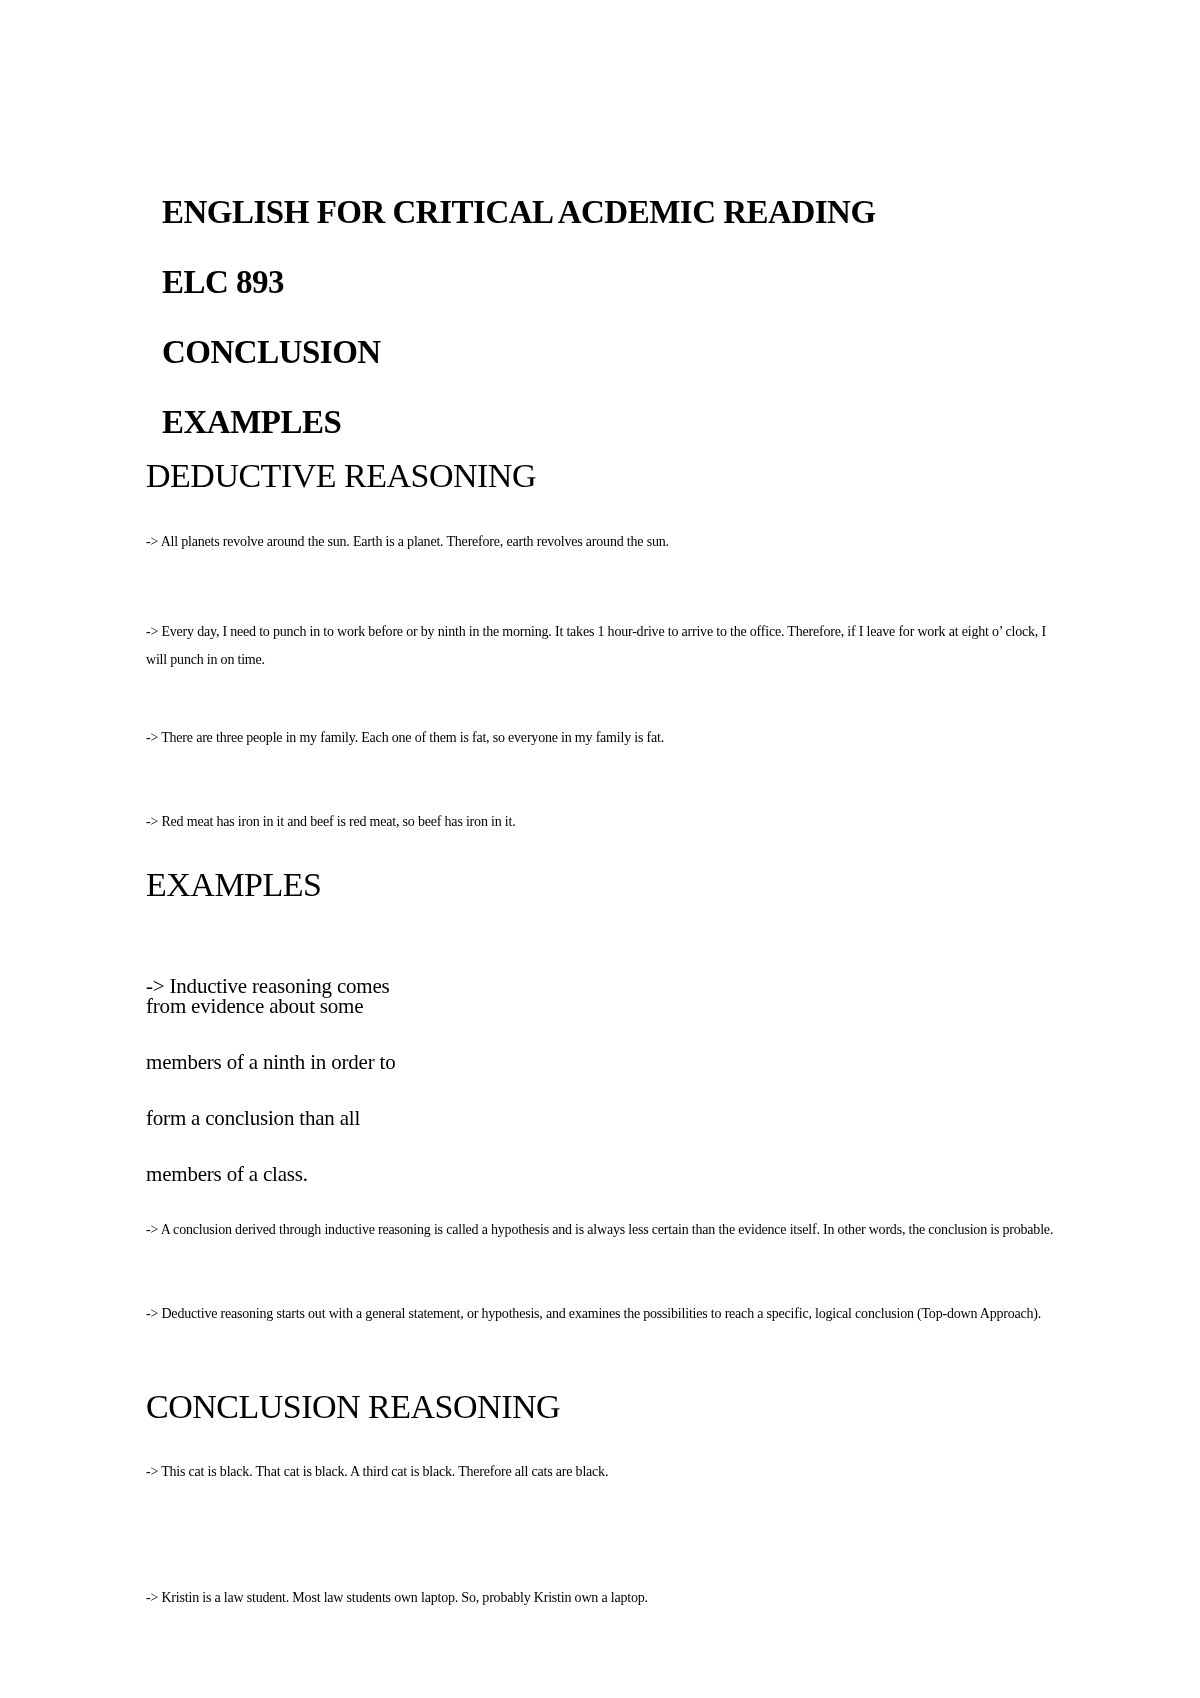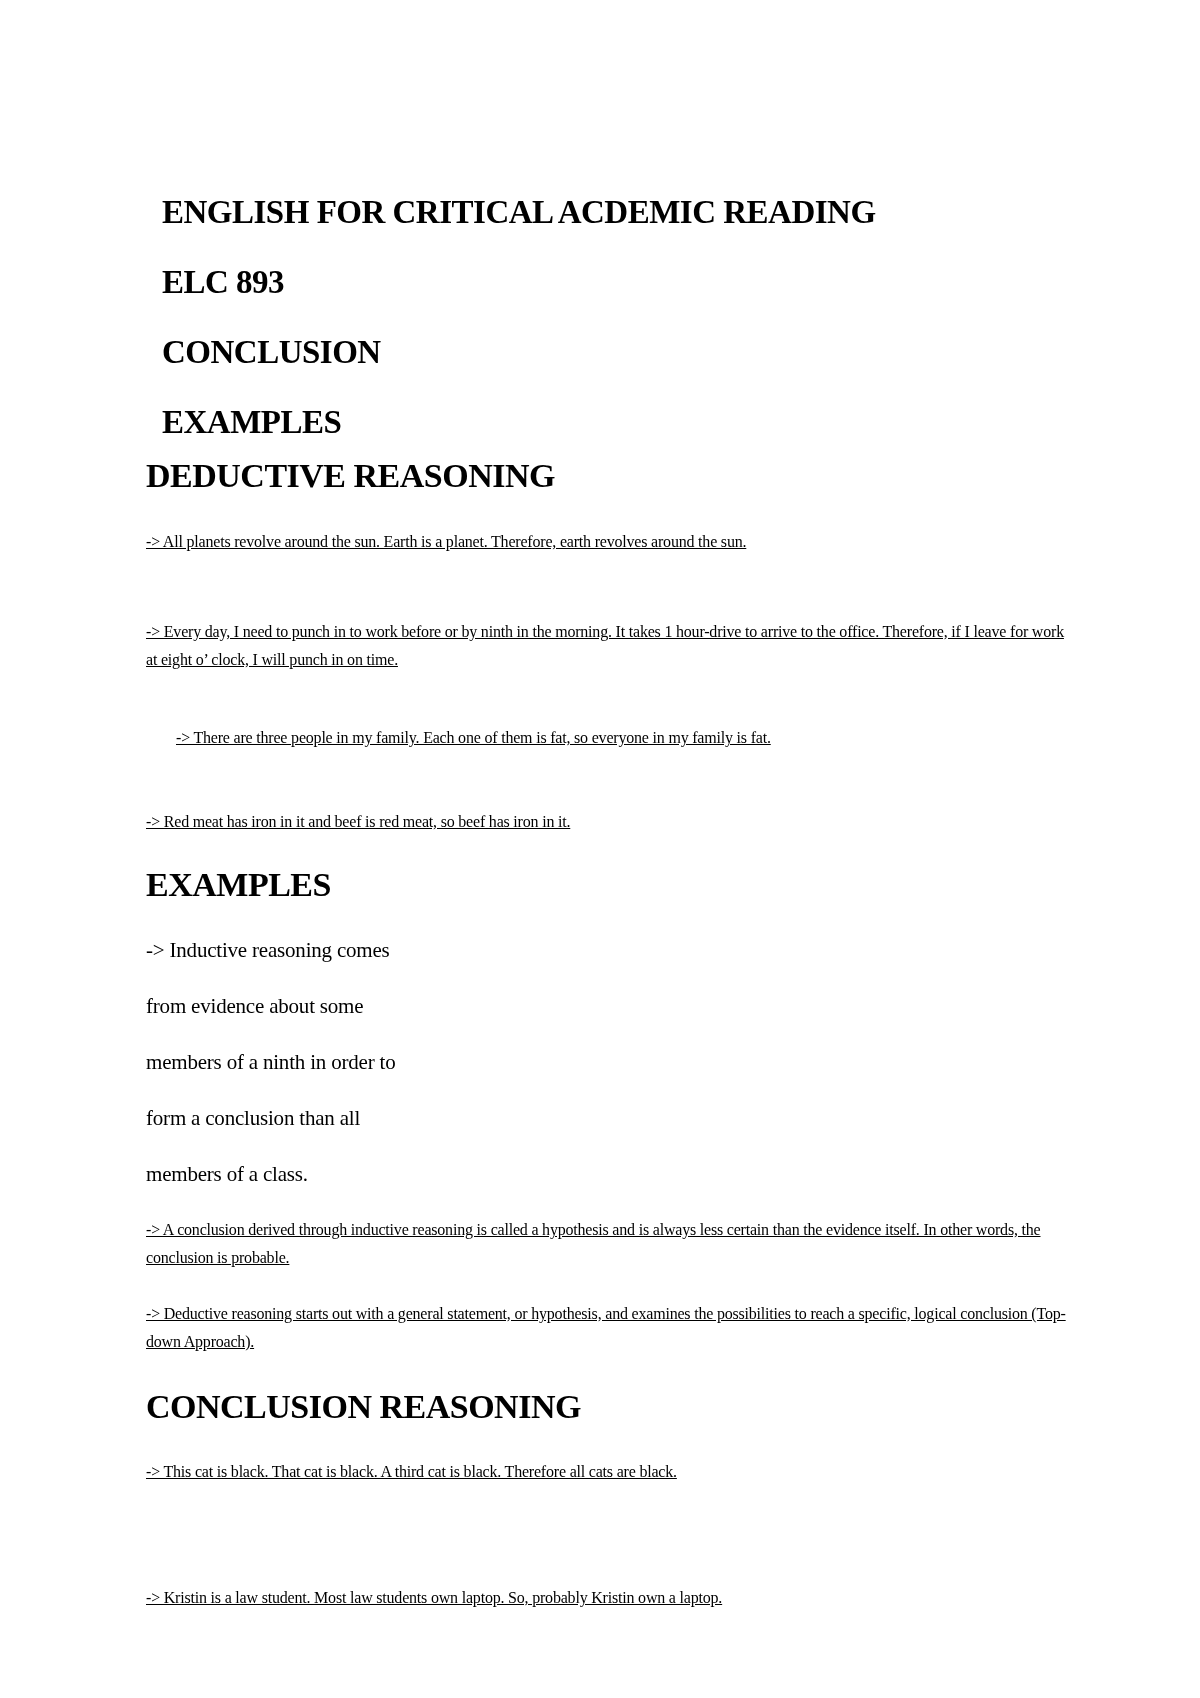--- a/index.html
+++ b/index.html
@@ -27,36 +27,35 @@
       font-weight: bold;
       font-size: 33px;
       line-height: 40px;
       margin: 16px;
       white-space: nowrap;
       letter-spacing: -0.5px;
     }
     .h-section {
       position: absolute;
       left: 0;
-      font-weight: bold;
+      font-weight: normal;
       font-size: 34px;
       line-height: 42px;
       margin: 0;
       white-space: nowrap;
       letter-spacing: -0.5px;
     }
     .para {
       position: absolute;
       left: 0;
       width: 920px;
-      font-size: 16px;
+      font-size: 14px;
       line-height: 28px;
       margin: 0;
       letter-spacing: -0.2px;
-      text-decoration: underline;
     }
     .line {
       position: absolute;
       left: 0;
       font-size: 21px;
       line-height: 28px;
       margin: 0;
       white-space: nowrap;
       letter-spacing: -0.2px;
     }
@@ -67,26 +66,26 @@
 <div class="page">
 
   <h1 class="h-title" style="top:176px;">ENGLISH FOR CRITICAL ACDEMIC READING</h1>
   <h2 class="h-title" style="top:246px;">ELC 893</h2>
   <h2 class="h-title" style="top:316px;">CONCLUSION</h2>
   <h2 class="h-title" style="top:386px;">EXAMPLES</h2>
   <h2 class="h-section" style="top:455px;">DEDUCTIVE REASONING</h2>
 
   <p class="para" style="top:528px;">-&gt; All planets revolve around the sun. Earth is a planet. Therefore, earth revolves around the sun.</p>
   <p class="para" style="top:618px;">-&gt; Every day, I need to punch in to work before or by ninth in the morning. It takes 1 hour-drive to arrive to the office. Therefore, if I leave for work at eight o’ clock, I will punch in on time.</p>
-  <p class="para" style="top:724px;margin-left:30px;">-&gt; There are three people in my family. Each one of them is fat, so everyone in my family is fat.</p>
+  <p class="para" style="top:724px;">-&gt; There are three people in my family. Each one of them is fat, so everyone in my family is fat.</p>
   <p class="para" style="top:808px;">-&gt; Red meat has iron in it and beef is red meat, so beef has iron in it.</p>
 
   <h2 class="h-section" style="top:864px;">EXAMPLES</h2>
 
-  <p class="line" style="top:936px;text-align:center;">-&gt; Inductive reasoning comes</p>
+  <p class="line" style="top:972px;text-align:center;">-&gt; Inductive reasoning comes</p>
   <p class="line" style="top:992px;">from evidence about some</p>
   <p class="line" style="top:1048px;">members of a ninth in order to</p>
   <p class="line" style="top:1104px;">form a conclusion than all</p>
   <p class="line" style="top:1160px;">members of a class.</p>
 
   <p class="para" style="top:1216px;">-&gt; A conclusion derived through inductive reasoning is called a hypothesis and is always less certain than the evidence itself. In other words, the conclusion is probable.</p>
   <p class="para" style="top:1300px;">-&gt; Deductive reasoning starts out with a general statement, or hypothesis, and examines the possibilities to reach a specific, logical conclusion (Top-down Approach).</p>
 
   <h2 class="h-section" style="top:1386px;">CONCLUSION REASONING</h2>
 

